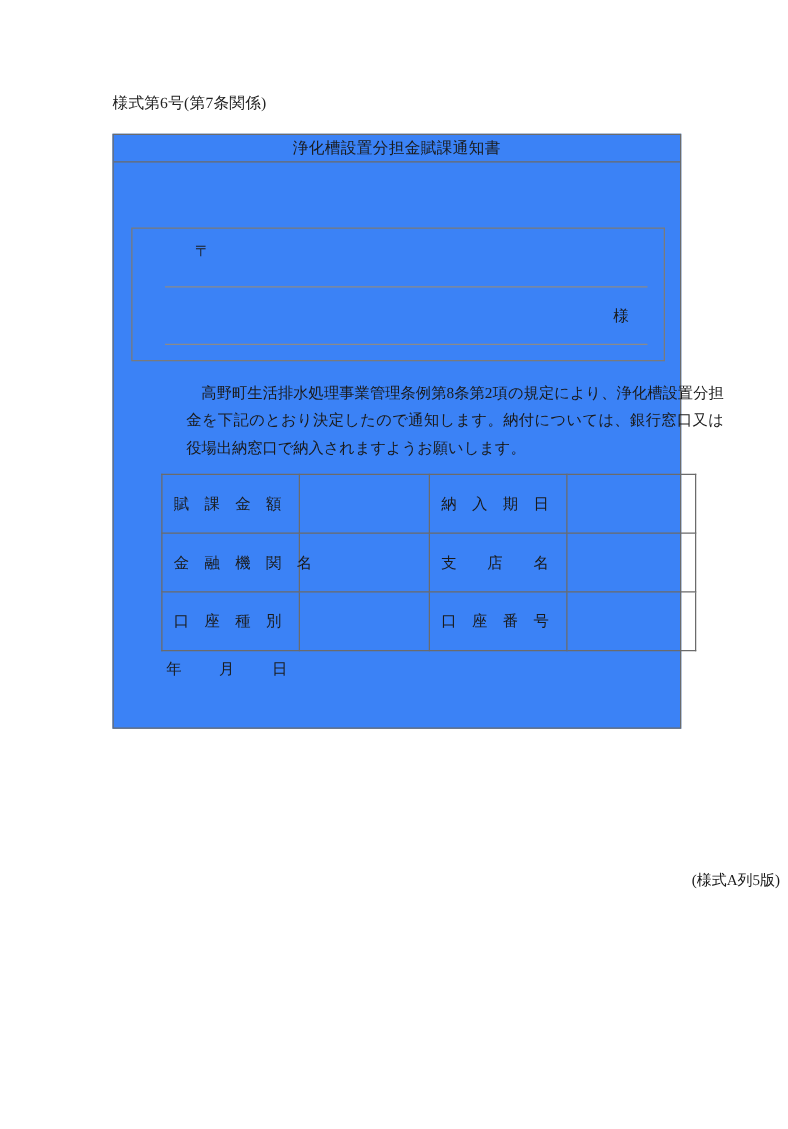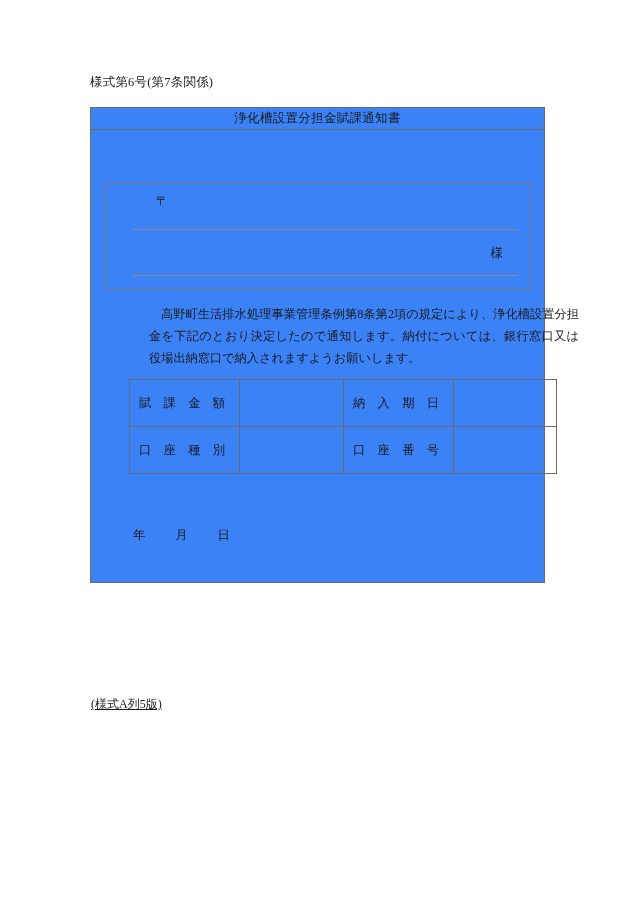--- a/index.html
+++ b/index.html
@@ -185,23 +185,23 @@
   .signature .line2 {
     padding-left: 22px;
   }
 
   
   .footer-note {
     position: absolute;
     left: 0;
     top: 588px;
     width: 533px;
+    text-align: right;
     font-size: 12px;
     color: #1a1a1a;
-    text-decoration: underline;
   }
 </style>
 </head>
 <body>
 
 <div class="page">
 
   <div class="form-no">様式第6号(第7条関係)</div>
 
   <div class="frame">
@@ -234,20 +234,30 @@
             <span class="spread">賦　課　金　額</span>
           </td>
           <td class="val"></td>
           <td class="lbl">
             <span class="spread">納　入　期　日</span>
           </td>
           <td class="val"></td>
         </tr>
         <tr>
           <td class="lbl">
+            <span class="spread">金　融　機　関　名</span>
+          </td>
+          <td class="val"></td>
+          <td class="lbl">
+            <span class="spread">支　　店　　名</span>
+          </td>
+          <td class="val"></td>
+        </tr>
+        <tr>
+          <td class="lbl">
             <span class="spread">口　座　種　別</span>
           </td>
           <td class="val"></td>
           <td class="lbl">
             <span class="spread">口　座　番　号</span>
           </td>
           <td class="val"></td>
         </tr>
       </tbody>
     </table>

